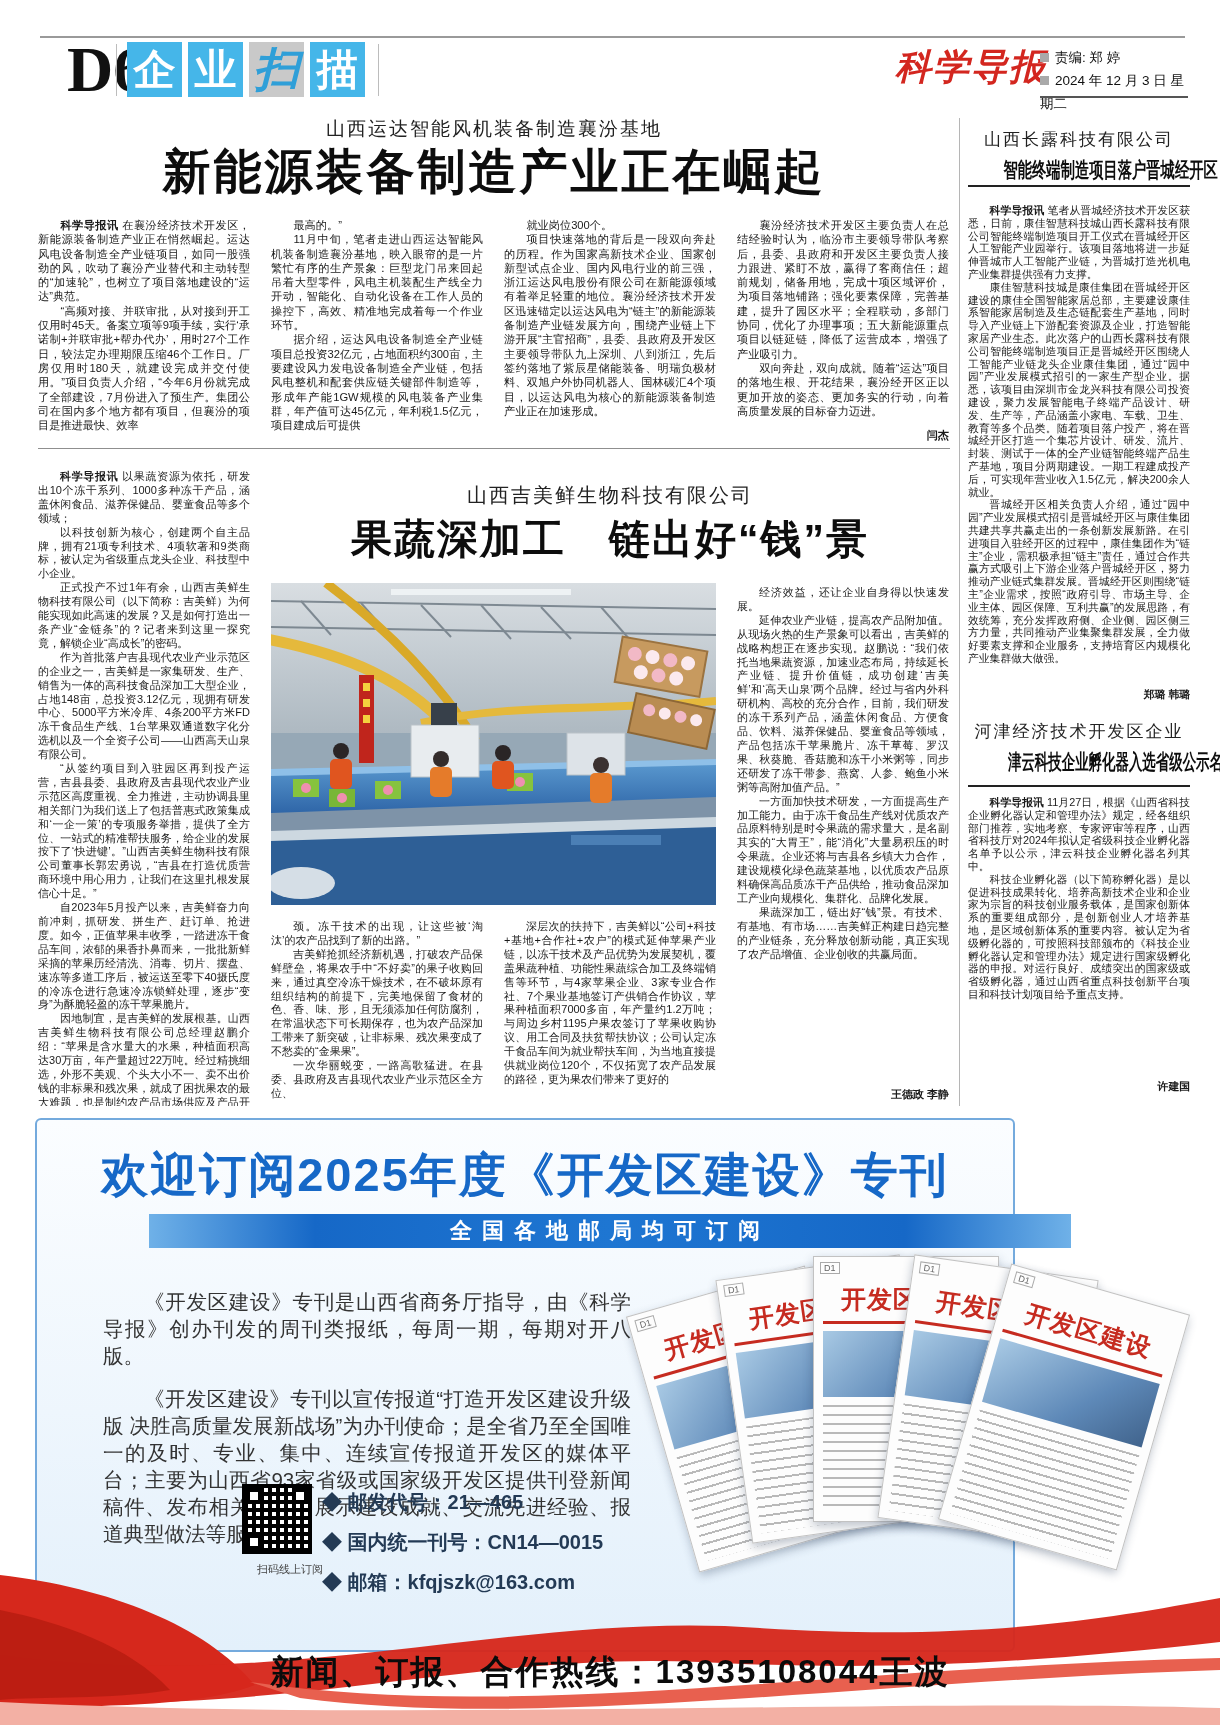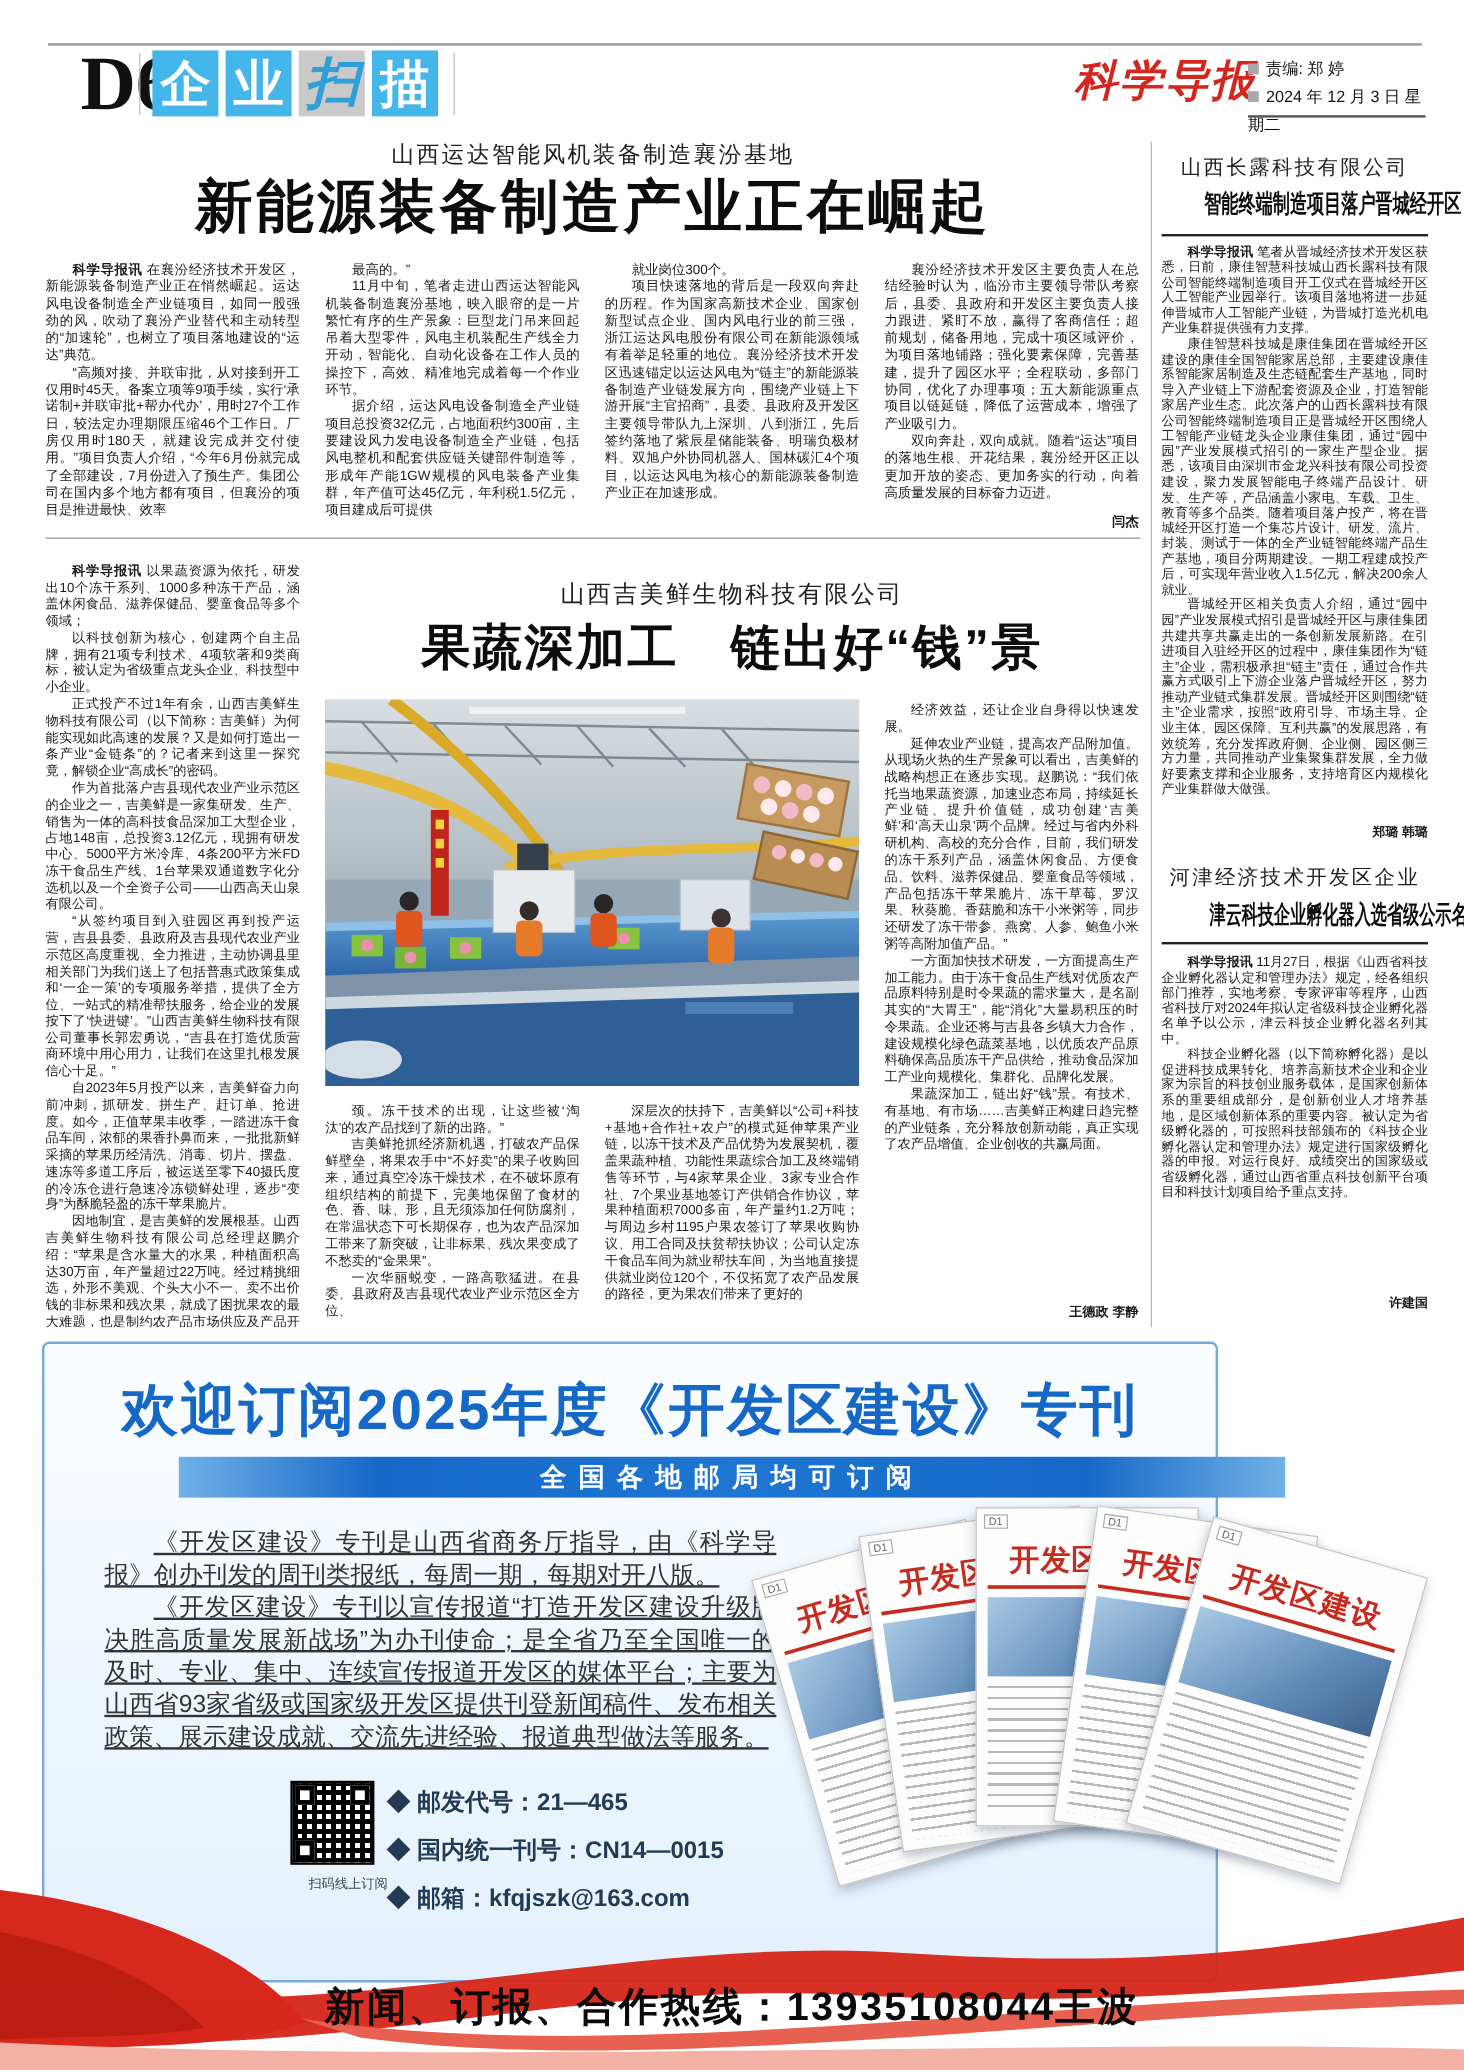--- a/index.html
+++ b/index.html
@@ -43,21 +43,21 @@
   .adbox{position:absolute;left:35px;top:1118px;width:980px;height:534px;box-sizing:border-box;
          border:2px solid #74aadd;border-radius:6px;
          background:linear-gradient(180deg,#fbfdff 0%,#eef6fd 55%,#e3f0fb 100%);}
   .ad-headline{position:absolute;left:0;top:24px;width:100%;text-align:center;font-weight:bold;
          font-size:47px;color:#1668c7;letter-spacing:2px;}
   .ad-banner{position:absolute;left:112px;top:94px;width:922px;height:34px;line-height:34px;
          text-align:center;color:#fff;font-weight:bold;font-size:22px;letter-spacing:10px;
          background:linear-gradient(90deg,#6fb1e8 0%,#1668c7 18%,#1e76d2 50%,#1668c7 82%,#6fb1e8 100%);}
   .ad-body{position:absolute;left:50px;top:152px;width:560px;font-size:20.5px;line-height:27px;
          text-align:justify;color:#333;}
-  .ad-body p{margin:0;text-indent:2em;text-decoration:underline;}
+  .ad-body p{margin:16px;text-indent:2em;}
   .ad-bullets{position:absolute;left:285px;top:362px;width:330px;font-size:20px;line-height:40px;
          font-weight:bold;color:#233a55;}
   .qr{position:absolute;left:205px;top:364px;width:66px;height:66px;border:2px solid #000;background:
       repeating-linear-gradient(0deg,#000 0 4px,transparent 4px 8px),
       repeating-linear-gradient(90deg,#000 0 4px,#fff 4px 8px);}
   .qr i{position:absolute;width:16px;height:16px;background:#fff;border:4px solid #000;box-sizing:border-box;}
   .qr i.a{left:2px;top:2px}.qr i.b{right:2px;top:2px}.qr i.c{left:2px;bottom:2px}
   .qr-cap{position:absolute;left:196px;top:442px;width:90px;font-size:11px;text-align:right;color:#444;}
   .fan{position:absolute;left:620px;top:130px;width:510px;height:390px;}
   .thumb{position:absolute;width:186px;height:266px;background:#fdfdfd;border:1px solid #c2c2c2;
@@ -243,21 +243,21 @@
     </div>
   <div class="col colmid" style="left:737px;top:586px;width:212px;height:500px">
       <p>经济效益，还让企业自身得以快速发展。</p>
       <p>延伸农业产业链，提高农产品附加值。从现场火热的生产景象可以看出，吉美鲜的战略构想正在逐步实现。赵鹏说：“我们依托当地果蔬资源，加速业态布局，持续延长产业链、提升价值链，成功创建‘吉美鲜’和‘高天山泉’两个品牌。经过与省内外科研机构、高校的充分合作，目前，我们研发的冻干系列产品，涵盖休闲食品、方便食品、饮料、滋养保健品、婴童食品等领域，产品包括冻干苹果脆片、冻干草莓、罗汉果、秋葵脆、香菇脆和冻干小米粥等，同步还研发了冻干带参、燕窝、人参、鲍鱼小米粥等高附加值产品。”</p>
       <p>一方面加快技术研发，一方面提高生产加工能力。由于冻干食品生产线对优质农产品原料特别是时令果蔬的需求量大，是名副其实的“大胃王”，能“消化”大量易积压的时令果蔬。企业还将与吉县各乡镇大力合作，建设规模化绿色蔬菜基地，以优质农产品原料确保高品质冻干产品供给，推动食品深加工产业向规模化、集群化、品牌化发展。</p>
       <p>果蔬深加工，链出好“钱”景。有技术、有基地、有市场……吉美鲜正构建日趋完整的产业链条，充分释放创新动能，真正实现了农产品增值、企业创收的共赢局面。</p>
     </div>
   <div class="col colmid author-line" style="left:737px;top:1088px;width:212px;height:16px">王德政 李静</div>
 
   <div class="kicker" style="left:968px;top:128px;width:222px;font-size:17px;letter-spacing:2px">山西长露科技有限公司</div>
-  <div class="headline" style="left:968px;top:156px;width:222px;font-size:21px;border-bottom:2px solid #222;padding-bottom:11px">
+  <div class="headline" style="left:968px;top:156px;width:222px;font-size:21px;border-bottom:2px solid #222;padding-bottom:1px">
     <span class="cond">智能终端制造项目落户晋城经开区</span>
   </div>
   <div class="col rightcol" style="left:968px;top:204px;width:222px;height:500px">
       <p><b>科学导报讯</b> 笔者从晋城经济技术开发区获悉，日前，康佳智慧科技城山西长露科技有限公司智能终端制造项目开工仪式在晋城经开区人工智能产业园举行。该项目落地将进一步延伸晋城市人工智能产业链，为晋城打造光机电产业集群提供强有力支撑。</p>
       <p>康佳智慧科技城是康佳集团在晋城经开区建设的康佳全国智能家居总部，主要建设康佳系智能家居制造及生态链配套生产基地，同时导入产业链上下游配套资源及企业，打造智能家居产业生态。此次落户的山西长露科技有限公司智能终端制造项目正是晋城经开区围绕人工智能产业链龙头企业康佳集团，通过“园中园”产业发展模式招引的一家生产型企业。据悉，该项目由深圳市金龙兴科技有限公司投资建设，聚力发展智能电子终端产品设计、研发、生产等，产品涵盖小家电、车载、卫生、教育等多个品类。随着项目落户投产，将在晋城经开区打造一个集芯片设计、研发、流片、封装、测试于一体的全产业链智能终端产品生产基地，项目分两期建设。一期工程建成投产后，可实现年营业收入1.5亿元，解决200余人就业。</p>
       <p>晋城经开区相关负责人介绍，通过“园中园”产业发展模式招引是晋城经开区与康佳集团共建共享共赢走出的一条创新发展新路。在引进项目入驻经开区的过程中，康佳集团作为“链主”企业，需积极承担“链主”责任，通过合作共赢方式吸引上下游企业落户晋城经开区，努力推动产业链式集群发展。晋城经开区则围绕“链主”企业需求，按照“政府引导、市场主导、企业主体、园区保障、互利共赢”的发展思路，有效统筹，充分发挥政府侧、企业侧、园区侧三方力量，共同推动产业集聚集群发展，全力做好要素支撑和企业服务，支持培育区内规模化产业集群做大做强。</p>
     </div>
   <div class="col rightcol author-line" style="left:968px;top:688px;width:222px;height:15px">郑璐 韩璐</div>
 
   <div class="kicker" style="left:968px;top:720px;width:222px;font-size:17px;letter-spacing:2px">河津经济技术开发区企业</div>

